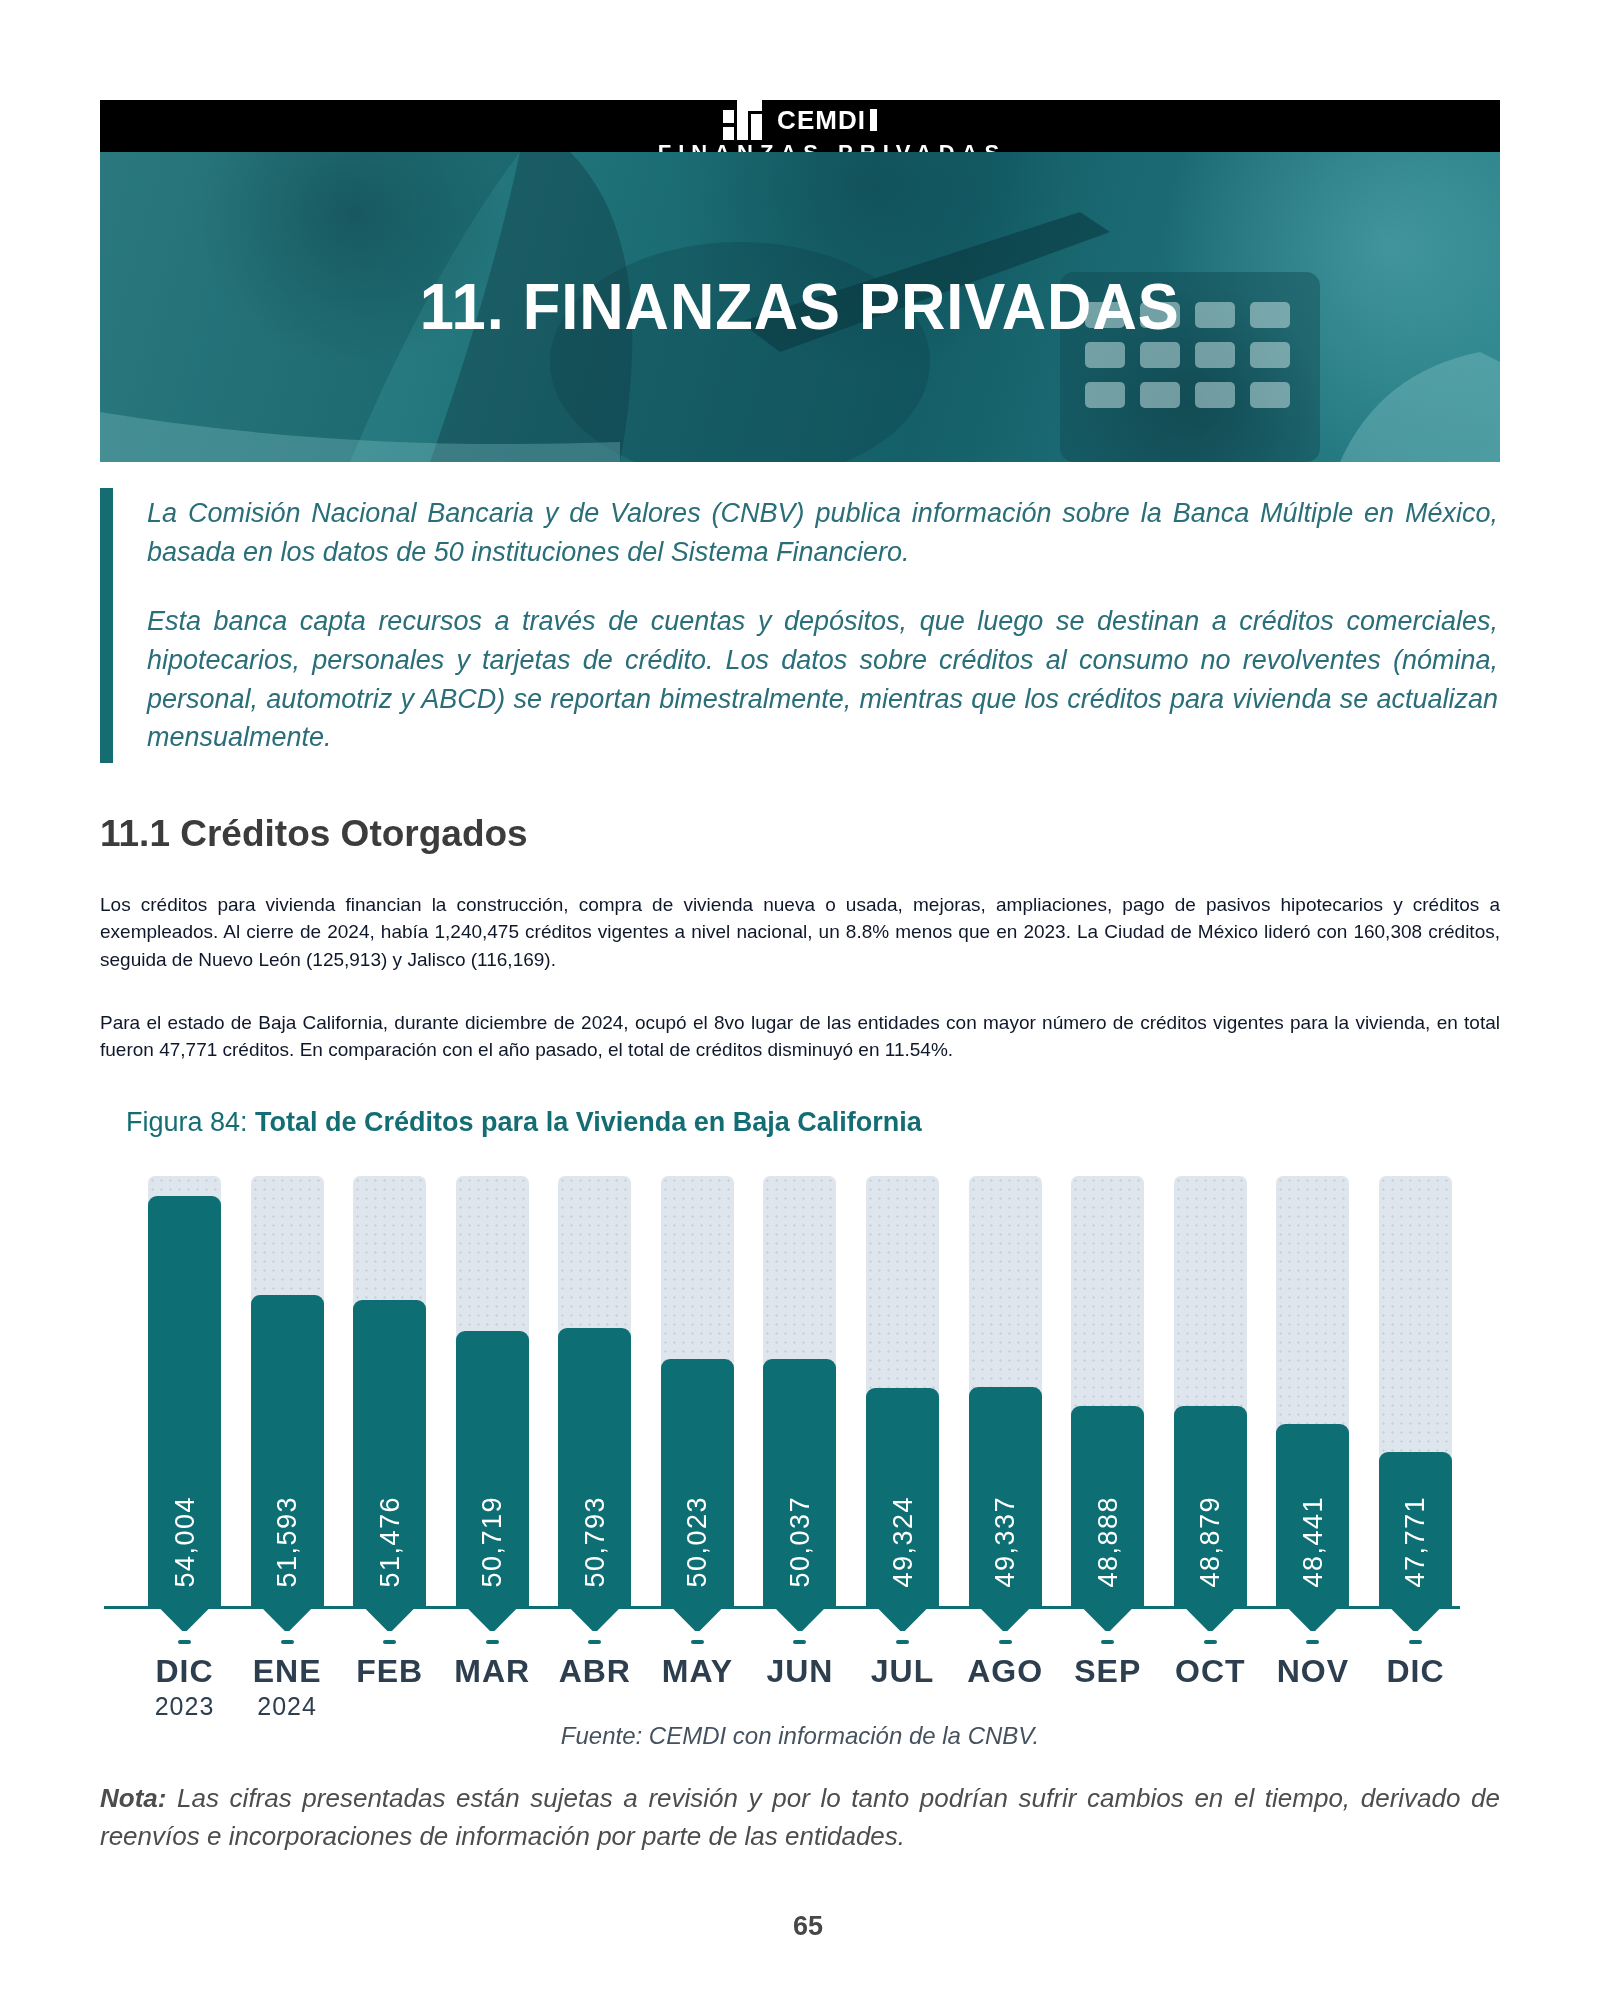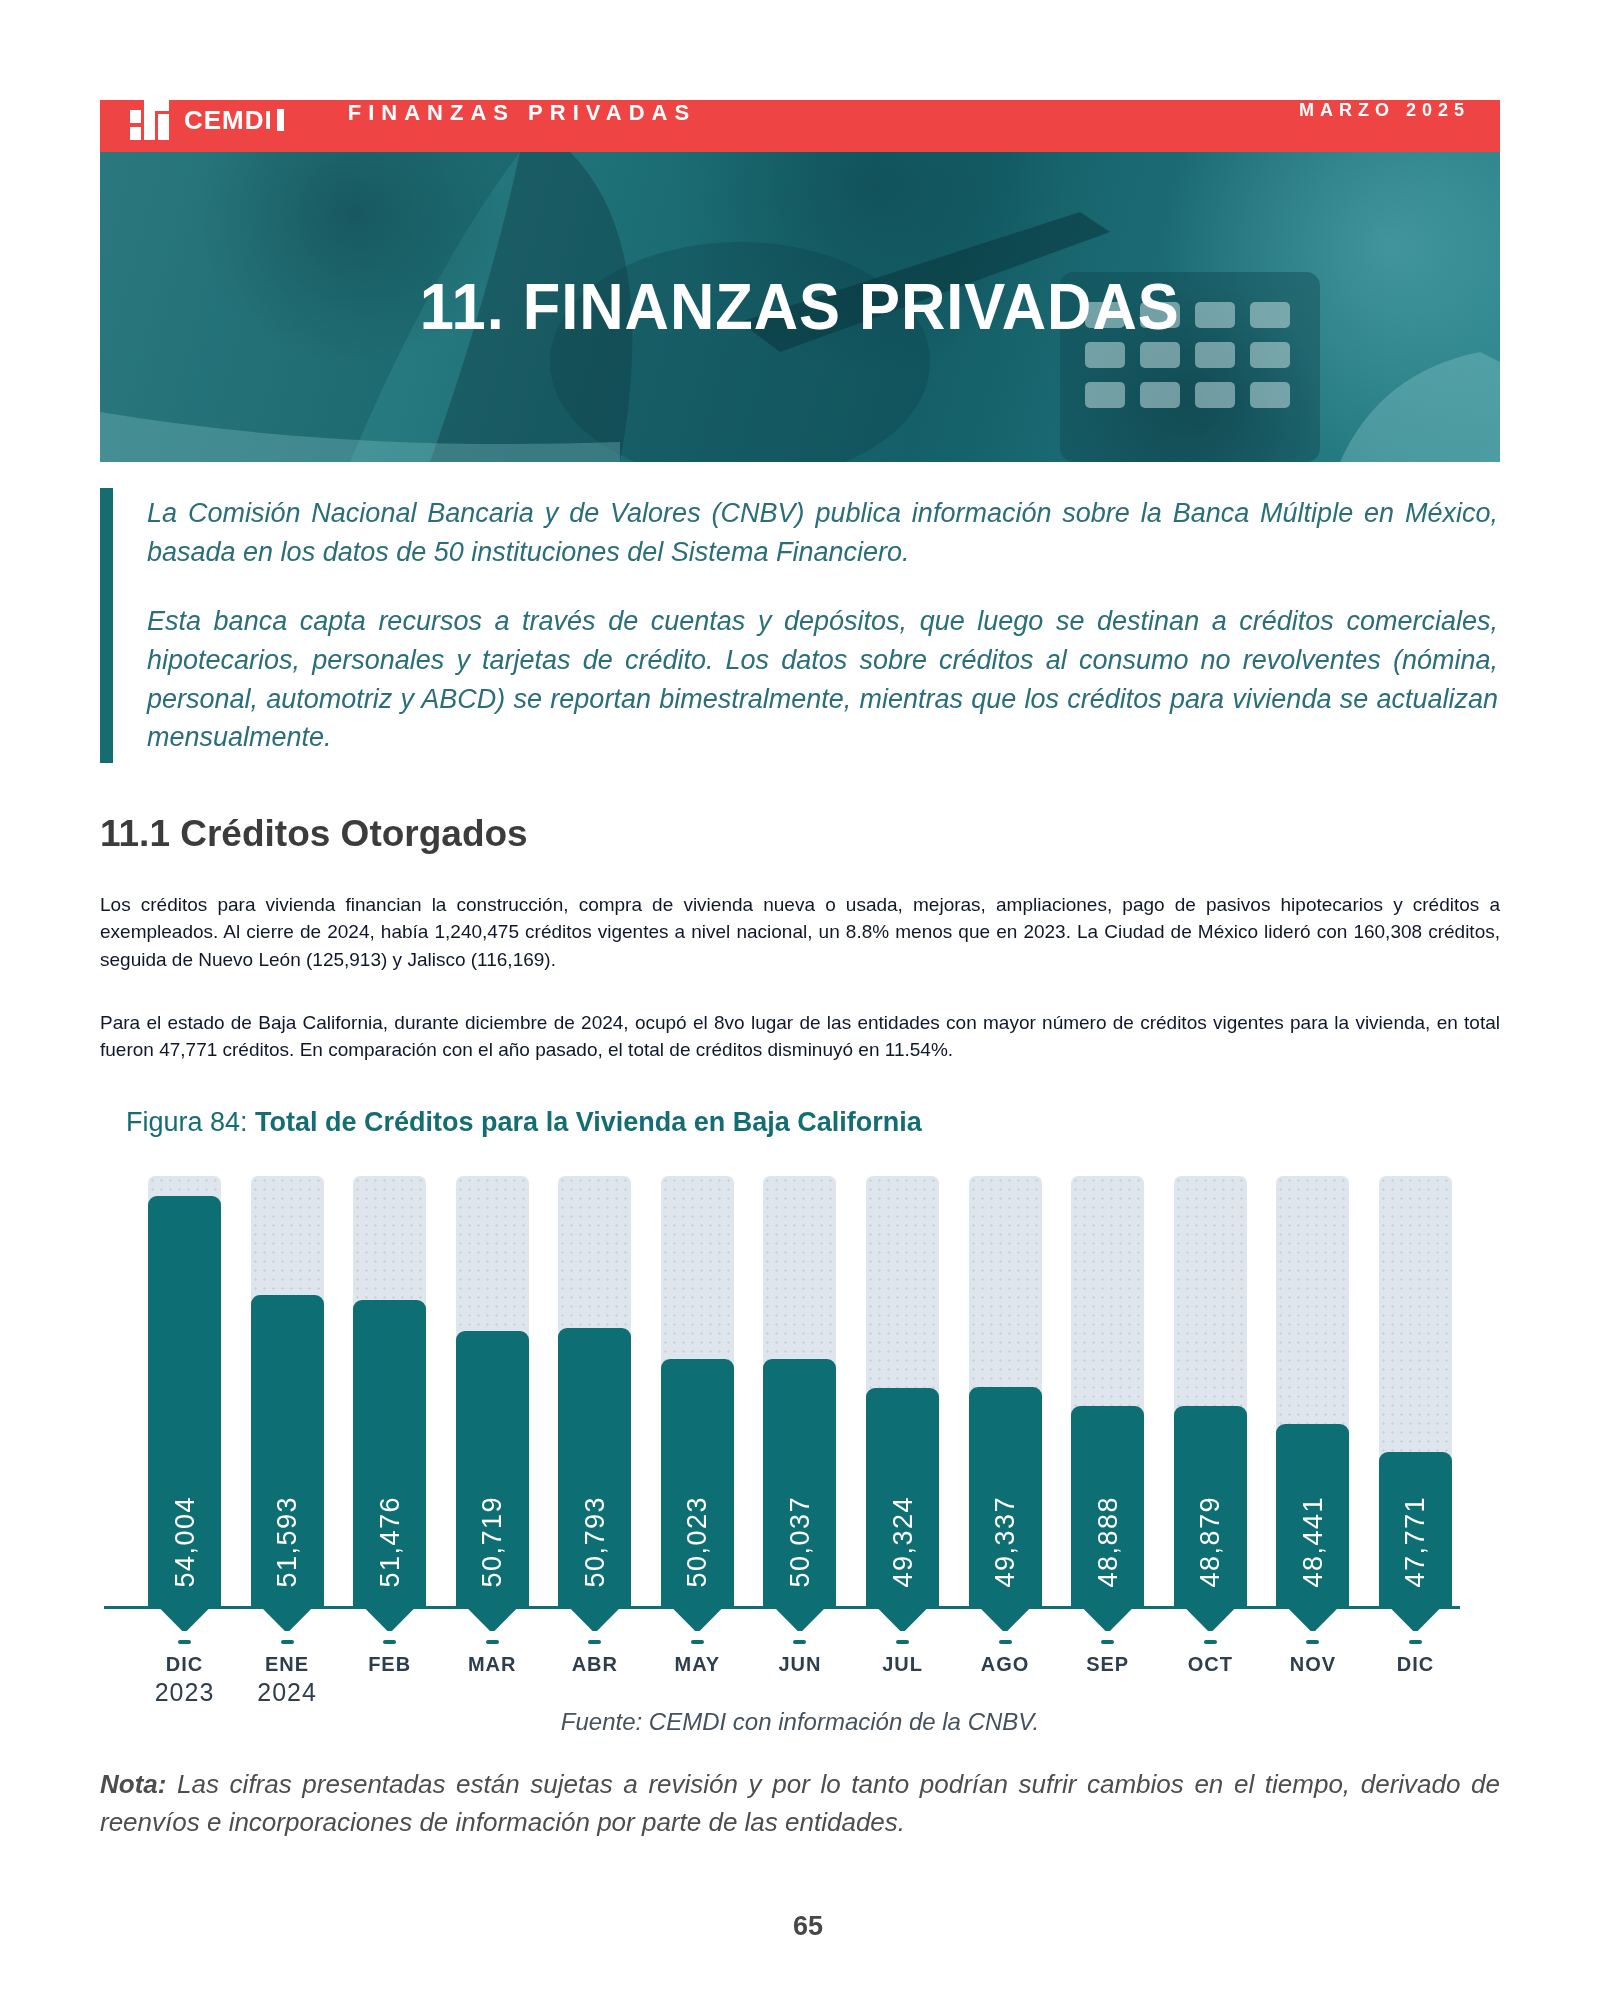--- a/index.html
+++ b/index.html
@@ -4,22 +4,22 @@
 <style>
   html,body{margin:0;padding:0;background:#ffffff;}
   .page{
     width:1600px;height:2000px;position:relative;background:#ffffff;
     font-family:"Liberation Sans", sans-serif;color:#4c4c4c;overflow:hidden;
   }
   .content{width:1400px;margin:0 auto;padding-top:100px;}
 
   
   .header-bar{
-    height:52px;background:#ef4444;display:flex;align-items:flex-start;
-    padding:0 30px;box-sizing:border-box;color:#ffffff;
+    height:52px;background:#000000;display:flex;align-items:center;
+    padding:0 30px;box-sizing:border-box;color:#ffffff;flex-direction:column;
   }
   .logo-wrap{display:flex;align-items:center;gap:12px;}
   .brand-text{font-size:26px;font-weight:bold;letter-spacing:1px;display:flex;align-items:center;gap:4px;}
   .brand-block{width:7px;height:22px;background:#ffffff;display:inline-block;}
   .header-section{font-size:22px;font-weight:bold;letter-spacing:7px;margin-left:64px;}
   .header-date{margin-left:auto;font-size:18px;font-weight:bold;letter-spacing:6px;}
 
   
   .hero{
     height:310px;position:relative;overflow:hidden;
@@ -73,21 +73,21 @@
     position:absolute;bottom:18px;left:50%;
     transform:translateX(-50%) rotate(180deg);
     writing-mode:vertical-rl;
     color:#ffffff;font-size:27px;letter-spacing:1.5px;white-space:nowrap;
   }
   .pointer{
     width:56px;height:27px;background:#0d6e73;margin-top:-1px;
     clip-path:polygon(0 0,100% 0,54% 96%,46% 96%);
   }
   .tick-dash{width:13px;height:4px;border-radius:2px;background:#0d6e73;margin-top:8px;}
-  .month{margin-top:9px;font-size:20px;font-weight:bold;color:#2d3e4e;letter-spacing:1px;text-align:center;}
+  .month{margin-top:9px;font-size:32px;font-weight:bold;color:#2d3e4e;letter-spacing:1px;text-align:center;}
   .year{margin-top:2px;font-size:25px;color:#2d3e4e;height:30px;letter-spacing:1px;}
 
   .source{text-align:center;font-style:italic;font-size:24px;color:#45525e;}
 
   
   .note{margin-top:30px;font-style:italic;font-size:26px;line-height:1.45;color:#4d4d4d;text-align:justify;}
   .note .note-label{font-weight:bold;}
 
   
   .page-num{position:absolute;bottom:58px;left:0;right:0;text-align:center;

